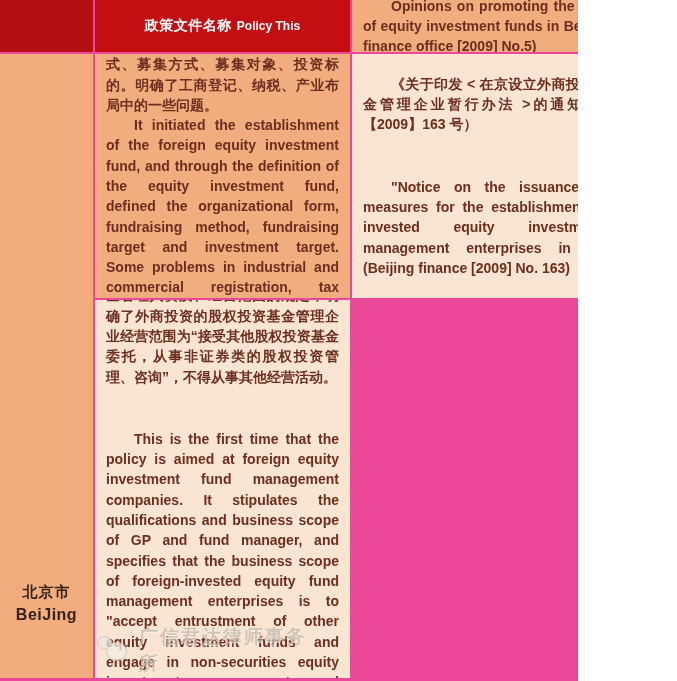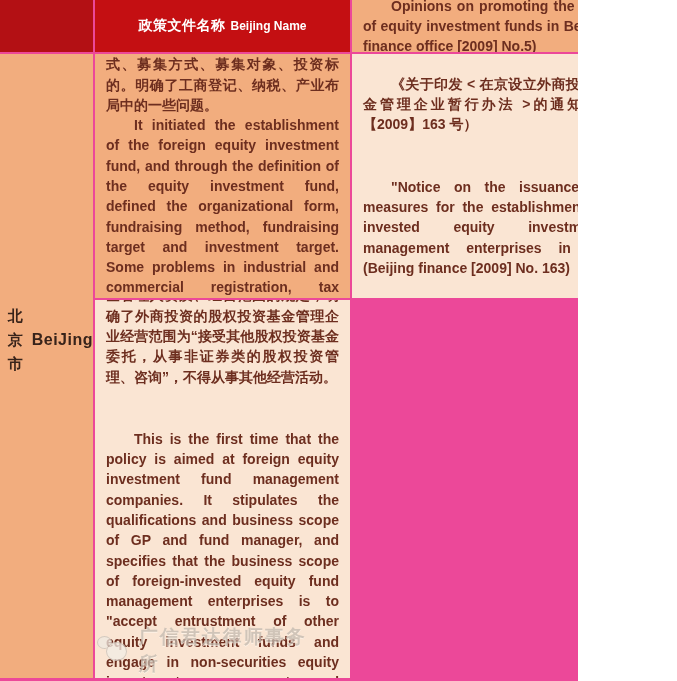--- a/index.html
+++ b/index.html
@@ -34,21 +34,21 @@
   }
   .hdr-corner { background: #b31014; }
   .hdr .cn { font-weight: bold; font-size: 14px; letter-spacing: 0.5px; }
   .hdr .en { font-weight: bold; font-size: 12px; margin-left: 5px; }
 
   
   .sidebar {
     grid-row: 2 / 4;
     background: #f2ad7e;
     display: flex;
-    flex-direction: row;
+    flex-direction: column;
     align-items: center;
     justify-content: flex-end;
     padding-bottom: 52px;
     color: #38231a;
     font-weight: bold;
     text-align: center;
   }
   .sidebar .cn { font-size: 15px; letter-spacing: 1px; line-height: 1.6; }
   .sidebar .en { font-size: 16px; letter-spacing: 0.5px; line-height: 1.4; }
 
@@ -105,21 +105,21 @@
 </style>
 </head>
 <body>
 
 <div class="table">
 
   <div class="cell hdr hdr-corner"></div>
 
   <div class="cell hdr">
     <span class="cn">政策文件名称</span>
-    <span class="en">Beijing Name</span>
+    <span class="en">Policy This</span>
   </div>
 
 
   <div class="cell sidebar">
     <span class="cn">北京市</span>
     <span class="en">BeiJing</span>
   </div>
 
   <div class="cell body-cell row1">
     <p>Opinions on promoting the development of equity investment funds in Beijing (Beijing finance office [2009] No.5)</p>

